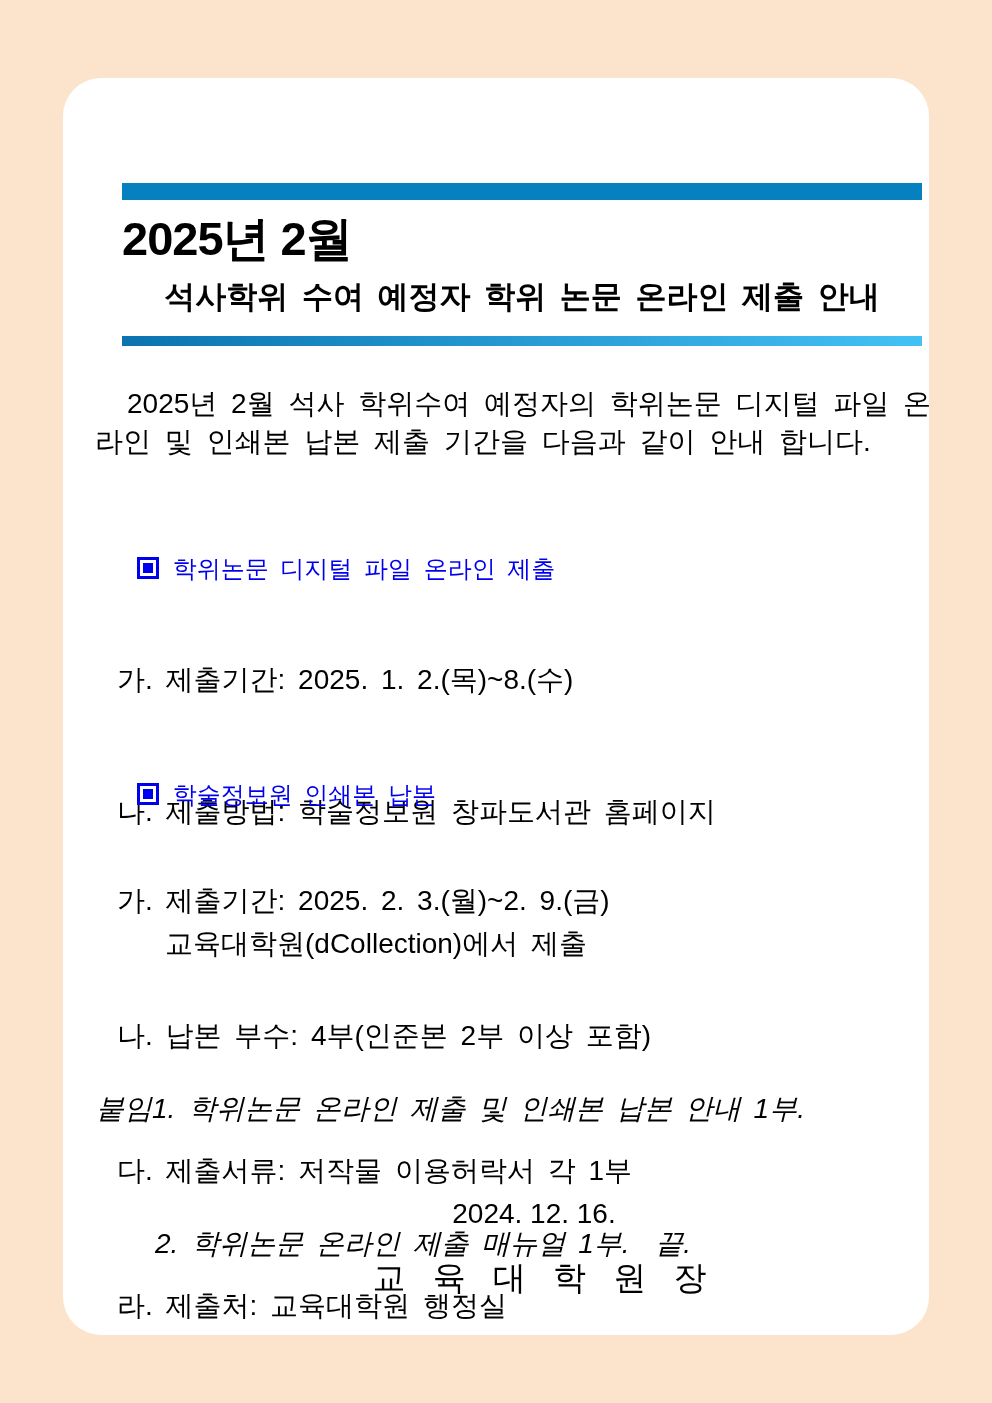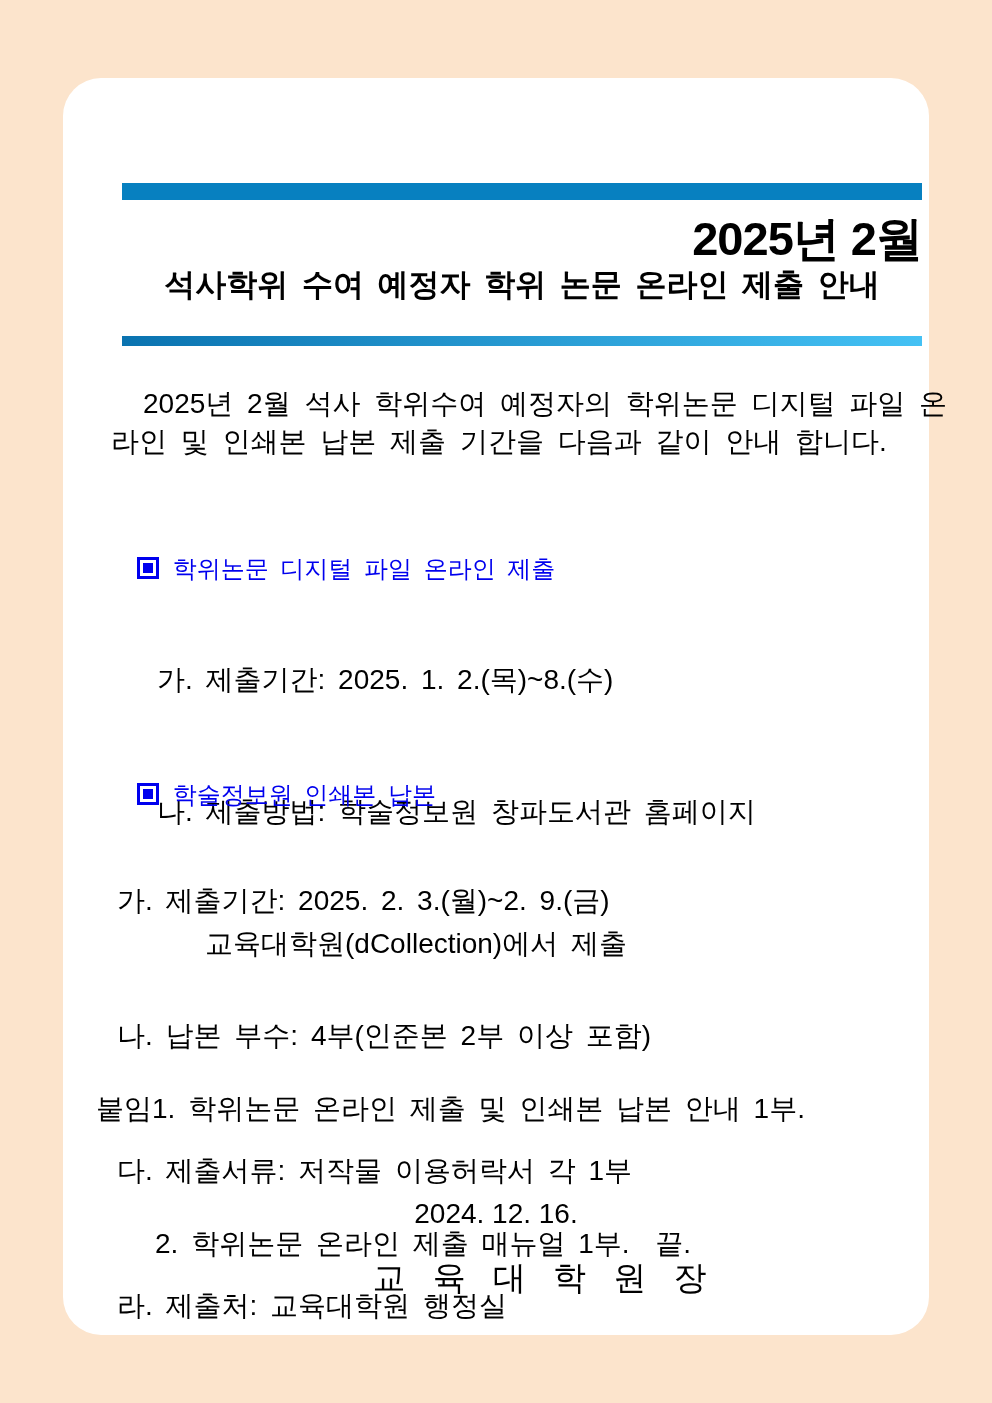--- a/index.html
+++ b/index.html
@@ -33,42 +33,41 @@
   .bottom-bar {
     left: 59px; top: 258px;
     width: 800px; height: 10px;
     background: linear-gradient(to right,
       var(--bottom-bar-left, #0a73b0),
       var(--bottom-bar-right, #44c1f4));
   }
   .doc-title {
     left: 59px; top: 130px;
     width: 800px;
-    text-align: right;
+    text-align: left;
     font-size: 47px;
     font-weight: bold;
     letter-spacing: -1px;
     white-space: pre;
   }
   .doc-subtitle {
-    left: 59px; top: 186px;
+    left: 59px; top: 198px;
     width: 800px;
     text-align: center;
     font-size: 31px;
     font-weight: bold;
     white-space: pre;
     word-spacing: 5px;
   }
   .intro {
     left: 32px; top: 307px;
     width: 815px;
     font-size: 28px;
     line-height: 38px;
     word-spacing: 6px;
-    margin-left: 16px;
   }
   .intro .line { white-space: pre; }
   .intro .indent { text-indent: 32px; }
   .section-header {
     font-size: 24px;
     line-height: 34px;
     color: var(--accent-blue, #0000ee);
     white-space: pre;
     word-spacing: 5px;
   }
@@ -87,37 +86,39 @@
     position: absolute;
     left: 3px; top: 3px;
     width: 10px; height: 10px;
     background: var(--accent-blue, #0000ee);
   }
   .item-list {
     font-size: 28px;
     white-space: pre;
     word-spacing: 5px;
   }
-  .sec1-items { left: 54px; top: 492px; line-height: 44px; margin-left: 40px; }
+  .sec1-items { left: 54px; top: 492px; line-height: 44px; }
   .sec2-items { left: 54px; top: 710px; line-height: 45px; }
   .item-cont { padding-left: 48px; }
   .attachments {
     left: 33px; top: 918px;
     font-size: 28px;
     line-height: 45px;
     white-space: pre;
     word-spacing: 5px;
+    font-style: italic;
   }
   .attach-cont { padding-left: 59px; }
   .doc-date {
     left: 0; top: 1120px;
     width: 866px;
     text-align: center;
     font-size: 28px;
     white-space: pre;
+    padding-left: 38px;
   }
   .doc-signer {
     left: 0; top: 1178px;
     width: 866px;
     text-align: center;
     font-size: 33px;
     letter-spacing: 9px;
     white-space: pre;
     margin-left: 48px;
   }

